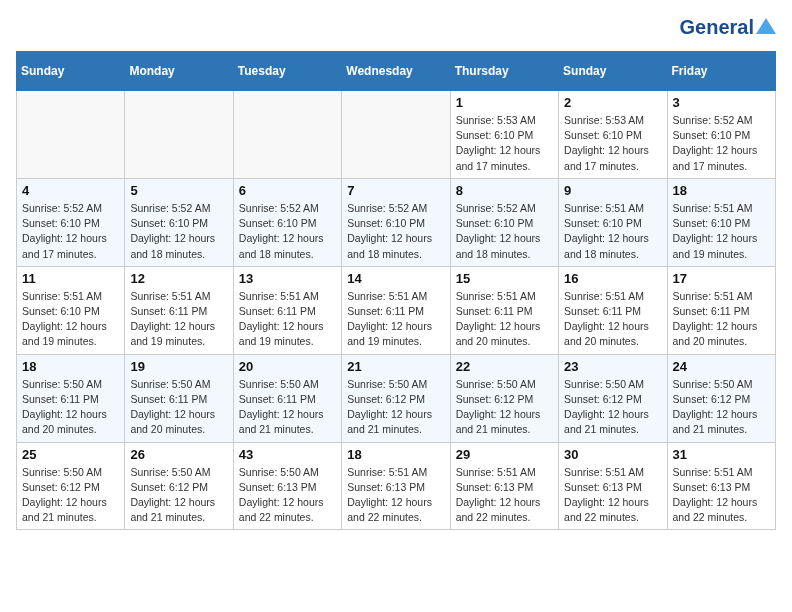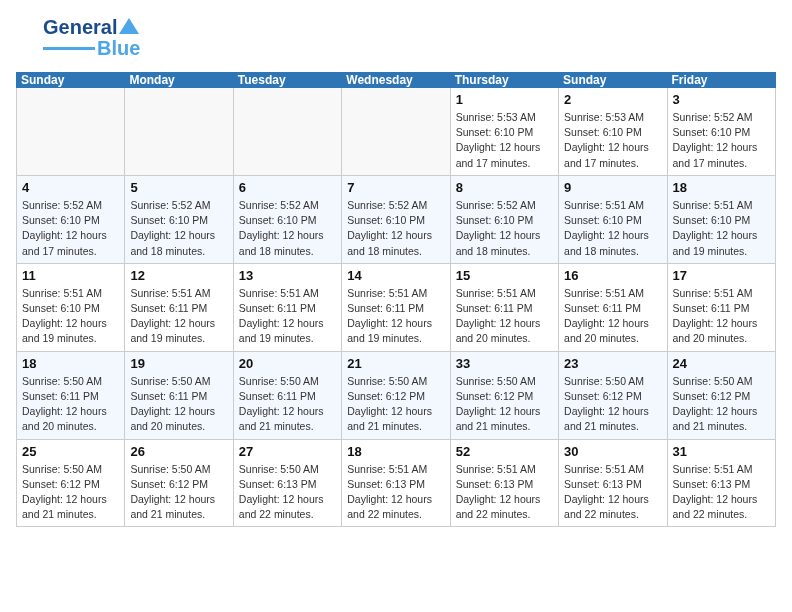--- a/index.html
+++ b/index.html
@@ -5,21 +5,21 @@
     * { box-sizing: border-box; margin: 0; padding: 0; }
     body {
       font-family: Arial, sans-serif;
       background: #fff;
       width: 792px;
       min-height: 612px;
       padding: 16px;
     }
     .header {
       display: flex;
-      justify-content: flex-start;
+      justify-content: flex-end;
       align-items: flex-start;
       margin-bottom: 12px;
       margin-left: 27px;
     }
     .logo {
       display: flex;
       flex-direction: column;
       align-items: flex-start;
     }
     .title-area {
@@ -35,21 +35,21 @@
       color: #444;
     }
     table {
       width: 100%;
       border-collapse: collapse;
       font-size: 11px;
     }
     thead th {
       background: #2e75b6;
       color: #fff;
-      padding: 0 4px;
+      padding: 12px 4px;
       text-align: left;
       font-size: 12px;
       font-weight: bold;
       border: 1px solid #2e75b6;
     }
     td {
       border: 1px solid #ccc;
       padding: 4px 5px;
       vertical-align: top;
       width: calc(100% / 7);
@@ -80,24 +80,20 @@
 </head>
 <body>
 
 <div class="header">
   <div class="logo">
     <div style="display:flex;align-items:center;">
       <span style="font-size:20px;font-weight:bold;color:#1a4b8c;">General</span>
       <svg width="20" height="20" viewBox="0 0 20 20" style="margin-left:2px;margin-top:-4px;">
         <polygon points="0,18 10,2 20,18" fill="#4da6e8"></polygon>
       </svg>
-    </div>
-    <div style="display:flex;align-items:center;margin-top:-2px;">
-      <div style="width:52px;height:3px;background:#4da6e8;"></div>
-      <span style="font-size:20px;font-weight:bold;color:#4da6e8;margin-left:2px;">Blue</span>
     </div>
   </div>
   <div class="title-area">
     <div class="month-title"></div>
     <div class="location"></div>
   </div>
 </div>
 
 <table>
   <thead>
@@ -285,21 +281,21 @@
         </td>
         <td>
           <div class="day-num">21</div>
           <div class="day-info">
             Sunrise: 5:50 AM<br>
             Sunset: 6:12 PM<br>
             Daylight: 12 hours and 21 minutes.
           </div>
         </td>
         <td>
-          <div class="day-num">33</div>
+          <div class="day-num">22</div>
           <div class="day-info">
             Sunrise: 5:50 AM<br>
             Sunset: 6:12 PM<br>
             Daylight: 12 hours and 21 minutes.
           </div>
         </td>
         <td>
           <div class="day-num">23</div>
           <div class="day-info">
             Sunrise: 5:50 AM<br>
@@ -327,37 +323,37 @@
         </td>
         <td>
           <div class="day-num">26</div>
           <div class="day-info">
             Sunrise: 5:50 AM<br>
             Sunset: 6:12 PM<br>
             Daylight: 12 hours and 21 minutes.
           </div>
         </td>
         <td>
-          <div class="day-num">27</div>
+          <div class="day-num">43</div>
           <div class="day-info">
             Sunrise: 5:50 AM<br>
             Sunset: 6:13 PM<br>
             Daylight: 12 hours and 22 minutes.
           </div>
         </td>
         <td>
           <div class="day-num">18</div>
           <div class="day-info">
             Sunrise: 5:51 AM<br>
             Sunset: 6:13 PM<br>
             Daylight: 12 hours and 22 minutes.
           </div>
         </td>
         <td>
-          <div class="day-num">52</div>
+          <div class="day-num">29</div>
           <div class="day-info">
             Sunrise: 5:51 AM<br>
             Sunset: 6:13 PM<br>
             Daylight: 12 hours and 22 minutes.
           </div>
         </td>
         <td>
           <div class="day-num">30</div>
           <div class="day-info">
             Sunrise: 5:51 AM<br>

